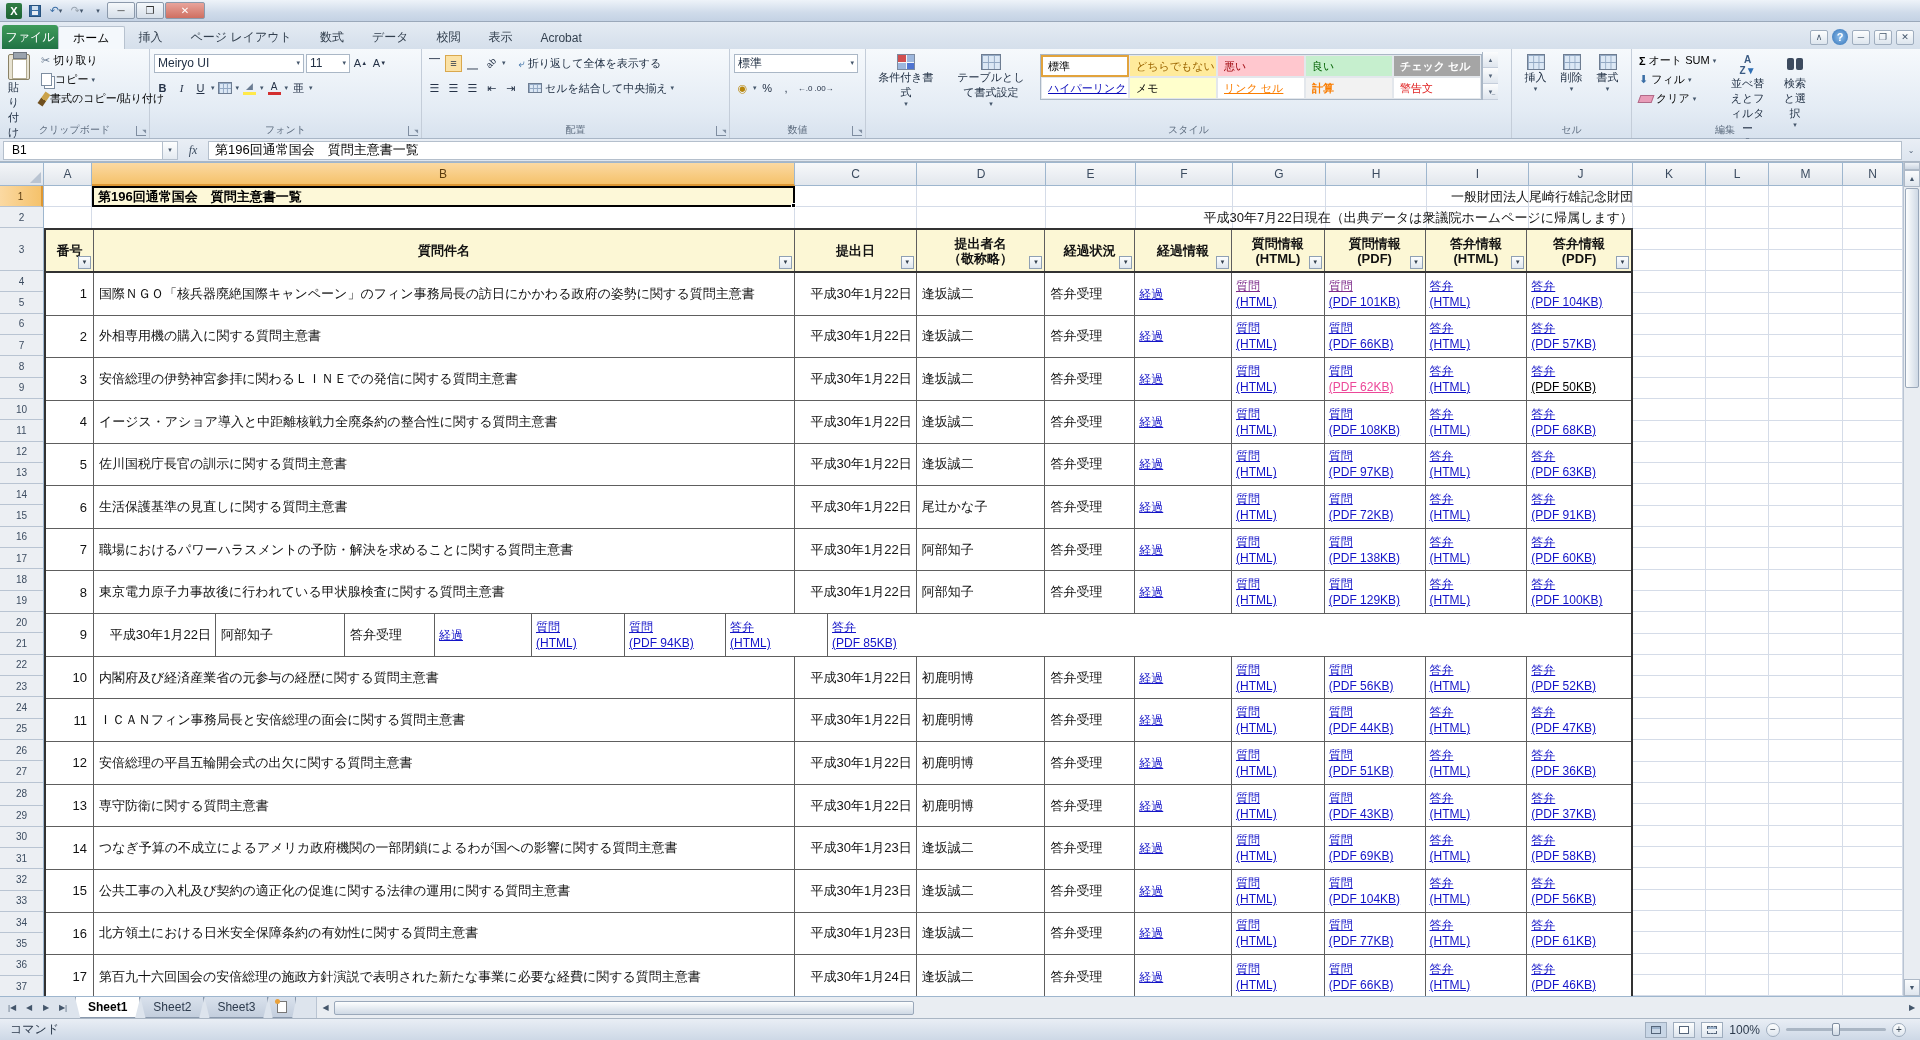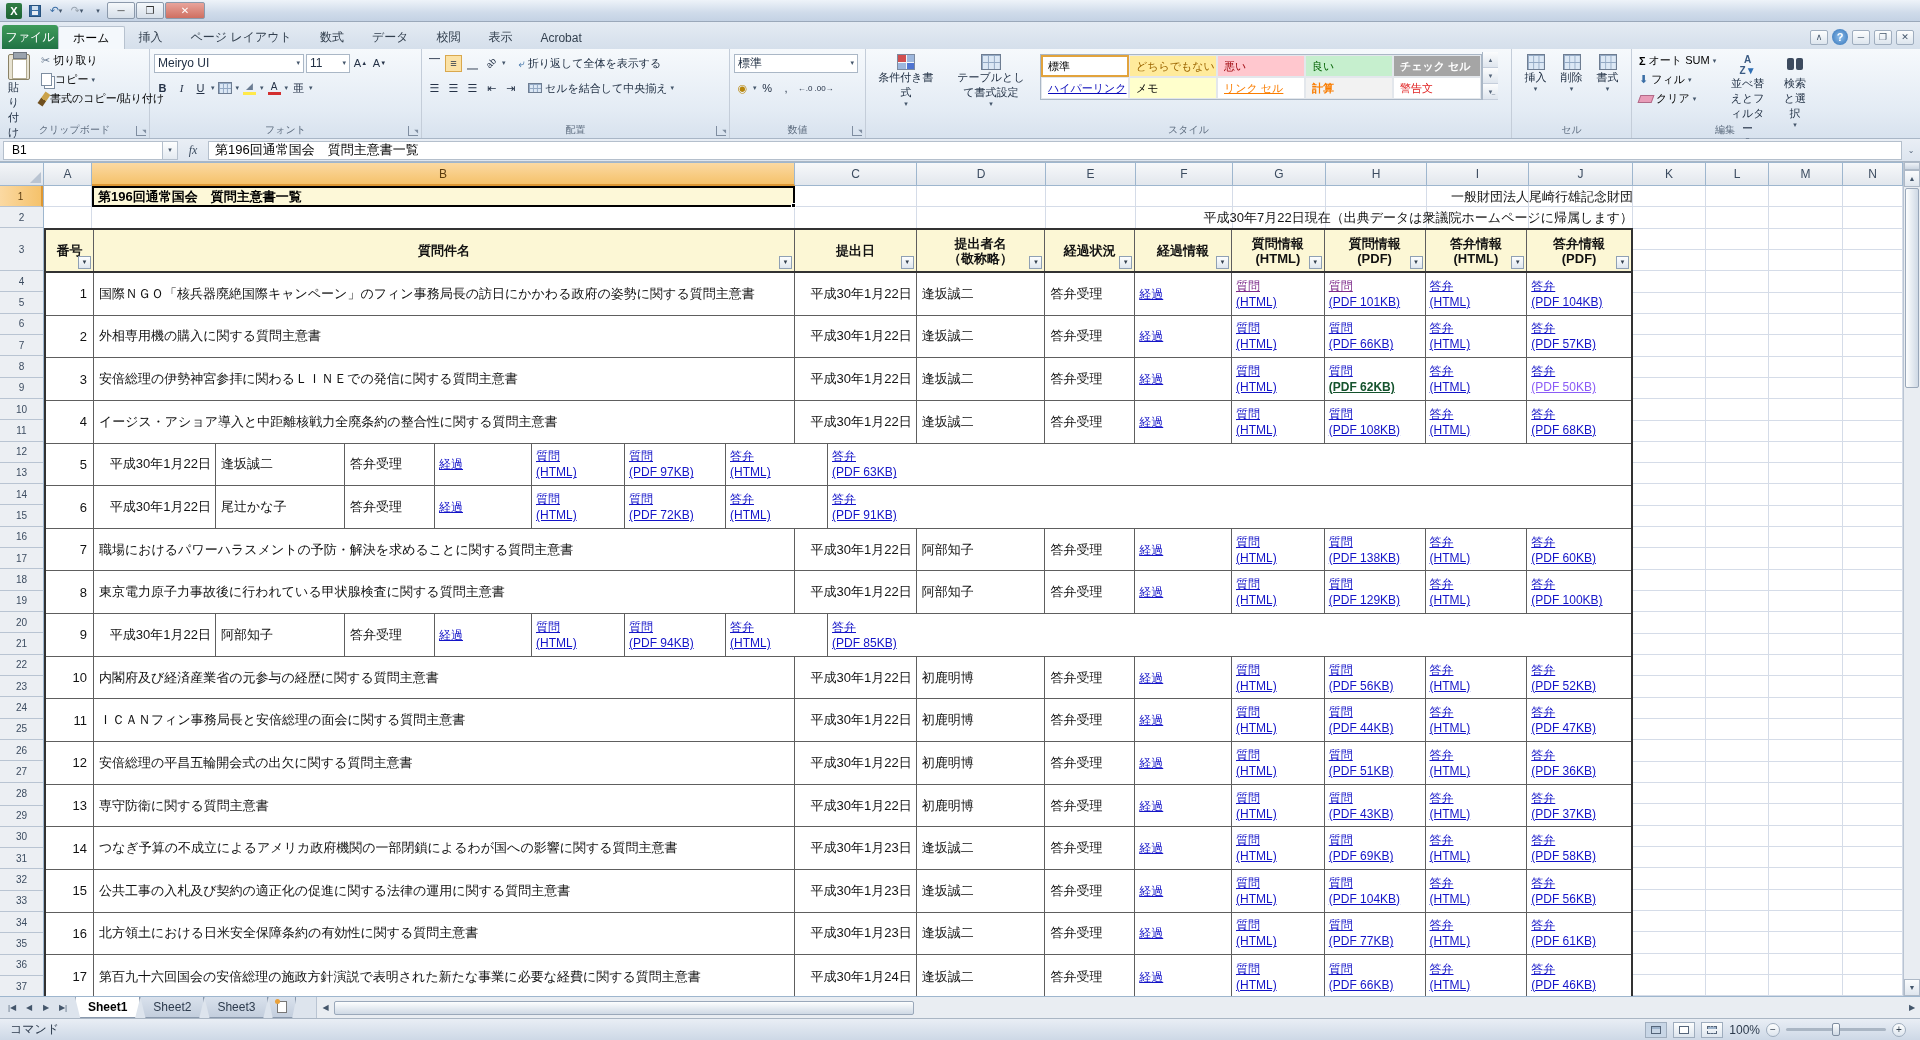--- a/index.html
+++ b/index.html
@@ -641,29 +641,29 @@
             <div class="tcell cst" style="width: 90px;">答弁受理</div>
             <div class="tcell clink" style="width: 97px;">
               <span class="xlink" style="color: rgb(20, 20, 200);">経過</span>
             </div>
             <div class="tcell clink" style="width: 93px;">
               <span class="xlink" style="color: rgb(20, 20, 200);">質問</span>
               <span class="xlink" style="color: rgb(20, 20, 200);">(HTML)</span>
             </div>
             <div class="tcell clink" style="width: 101px;">
               <span class="xlink" style="color: rgb(20, 20, 200);">質問</span>
-              <span class="xlink" style="color: #14532d; font-weight: bold;">(PDF 62KB)</span>
-            </div>
-            <div class="tcell clink" style="width: 102px;">
-              <span class="xlink" style="color: rgb(20, 20, 200);">答弁</span>
-              <span class="xlink" style="color: rgb(20, 20, 200);">(HTML)</span>
-            </div>
-            <div class="tcell clink" style="width: 104px;">
-              <span class="xlink" style="color: rgb(20, 20, 200);">答弁</span>
-              <span class="xlink" style="color: #8b5cf6;">(PDF 50KB)</span>
+              <span class="xlink" style="color: #ec4899;">(PDF 62KB)</span>
+            </div>
+            <div class="tcell clink" style="width: 102px;">
+              <span class="xlink" style="color: rgb(20, 20, 200);">答弁</span>
+              <span class="xlink" style="color: rgb(20, 20, 200);">(HTML)</span>
+            </div>
+            <div class="tcell clink" style="width: 104px;">
+              <span class="xlink" style="color: rgb(20, 20, 200);">答弁</span>
+              <span class="xlink" style="color: #000000;">(PDF 50KB)</span>
             </div>
           </div>
           <div class="trow drow">
             <div class="tcell cnum" style="width: 48px;">4</div>
             <div class="tcell cttl" style="width: 703px;">イージス・アショア導入と中距離核戦力全廃条約の整合性に関する質問主意書</div>
             <div class="tcell cdate" style="width: 122px;">平成30年1月22日</div>
             <div class="tcell csub" style="width: 129px;">逢坂誠二</div>
             <div class="tcell cst" style="width: 90px;">答弁受理</div>
             <div class="tcell clink" style="width: 97px;">
               <span class="xlink" style="color: rgb(20, 20, 200);">経過</span>
@@ -680,20 +680,21 @@
               <span class="xlink" style="color: rgb(20, 20, 200);">答弁</span>
               <span class="xlink" style="color: rgb(20, 20, 200);">(HTML)</span>
             </div>
             <div class="tcell clink" style="width: 104px;">
               <span class="xlink" style="color: rgb(20, 20, 200);">答弁</span>
               <span class="xlink" style="color: rgb(20, 20, 200);">(PDF 68KB)</span>
             </div>
           </div>
           <div class="trow drow">
             <div class="tcell cnum" style="width: 48px;">5</div>
+            <div class="tcell cttl" style="width: 703px;">佐川国税庁長官の訓示に関する質問主意書</div>
             <div class="tcell cdate" style="width: 122px;">平成30年1月22日</div>
             <div class="tcell csub" style="width: 129px;">逢坂誠二</div>
             <div class="tcell cst" style="width: 90px;">答弁受理</div>
             <div class="tcell clink" style="width: 97px;">
               <span class="xlink" style="color: rgb(20, 20, 200);">経過</span>
             </div>
             <div class="tcell clink" style="width: 93px;">
               <span class="xlink" style="color: rgb(20, 20, 200);">質問</span>
               <span class="xlink" style="color: rgb(20, 20, 200);">(HTML)</span>
             </div>
@@ -705,20 +706,21 @@
               <span class="xlink" style="color: rgb(20, 20, 200);">答弁</span>
               <span class="xlink" style="color: rgb(20, 20, 200);">(HTML)</span>
             </div>
             <div class="tcell clink" style="width: 104px;">
               <span class="xlink" style="color: rgb(20, 20, 200);">答弁</span>
               <span class="xlink" style="color: rgb(20, 20, 200);">(PDF 63KB)</span>
             </div>
           </div>
           <div class="trow drow">
             <div class="tcell cnum" style="width: 48px;">6</div>
+            <div class="tcell cttl" style="width: 703px;">生活保護基準の見直しに関する質問主意書</div>
             <div class="tcell cdate" style="width: 122px;">平成30年1月22日</div>
             <div class="tcell csub" style="width: 129px;">尾辻かな子</div>
             <div class="tcell cst" style="width: 90px;">答弁受理</div>
             <div class="tcell clink" style="width: 97px;">
               <span class="xlink" style="color: rgb(20, 20, 200);">経過</span>
             </div>
             <div class="tcell clink" style="width: 93px;">
               <span class="xlink" style="color: rgb(20, 20, 200);">質問</span>
               <span class="xlink" style="color: rgb(20, 20, 200);">(HTML)</span>
             </div>

